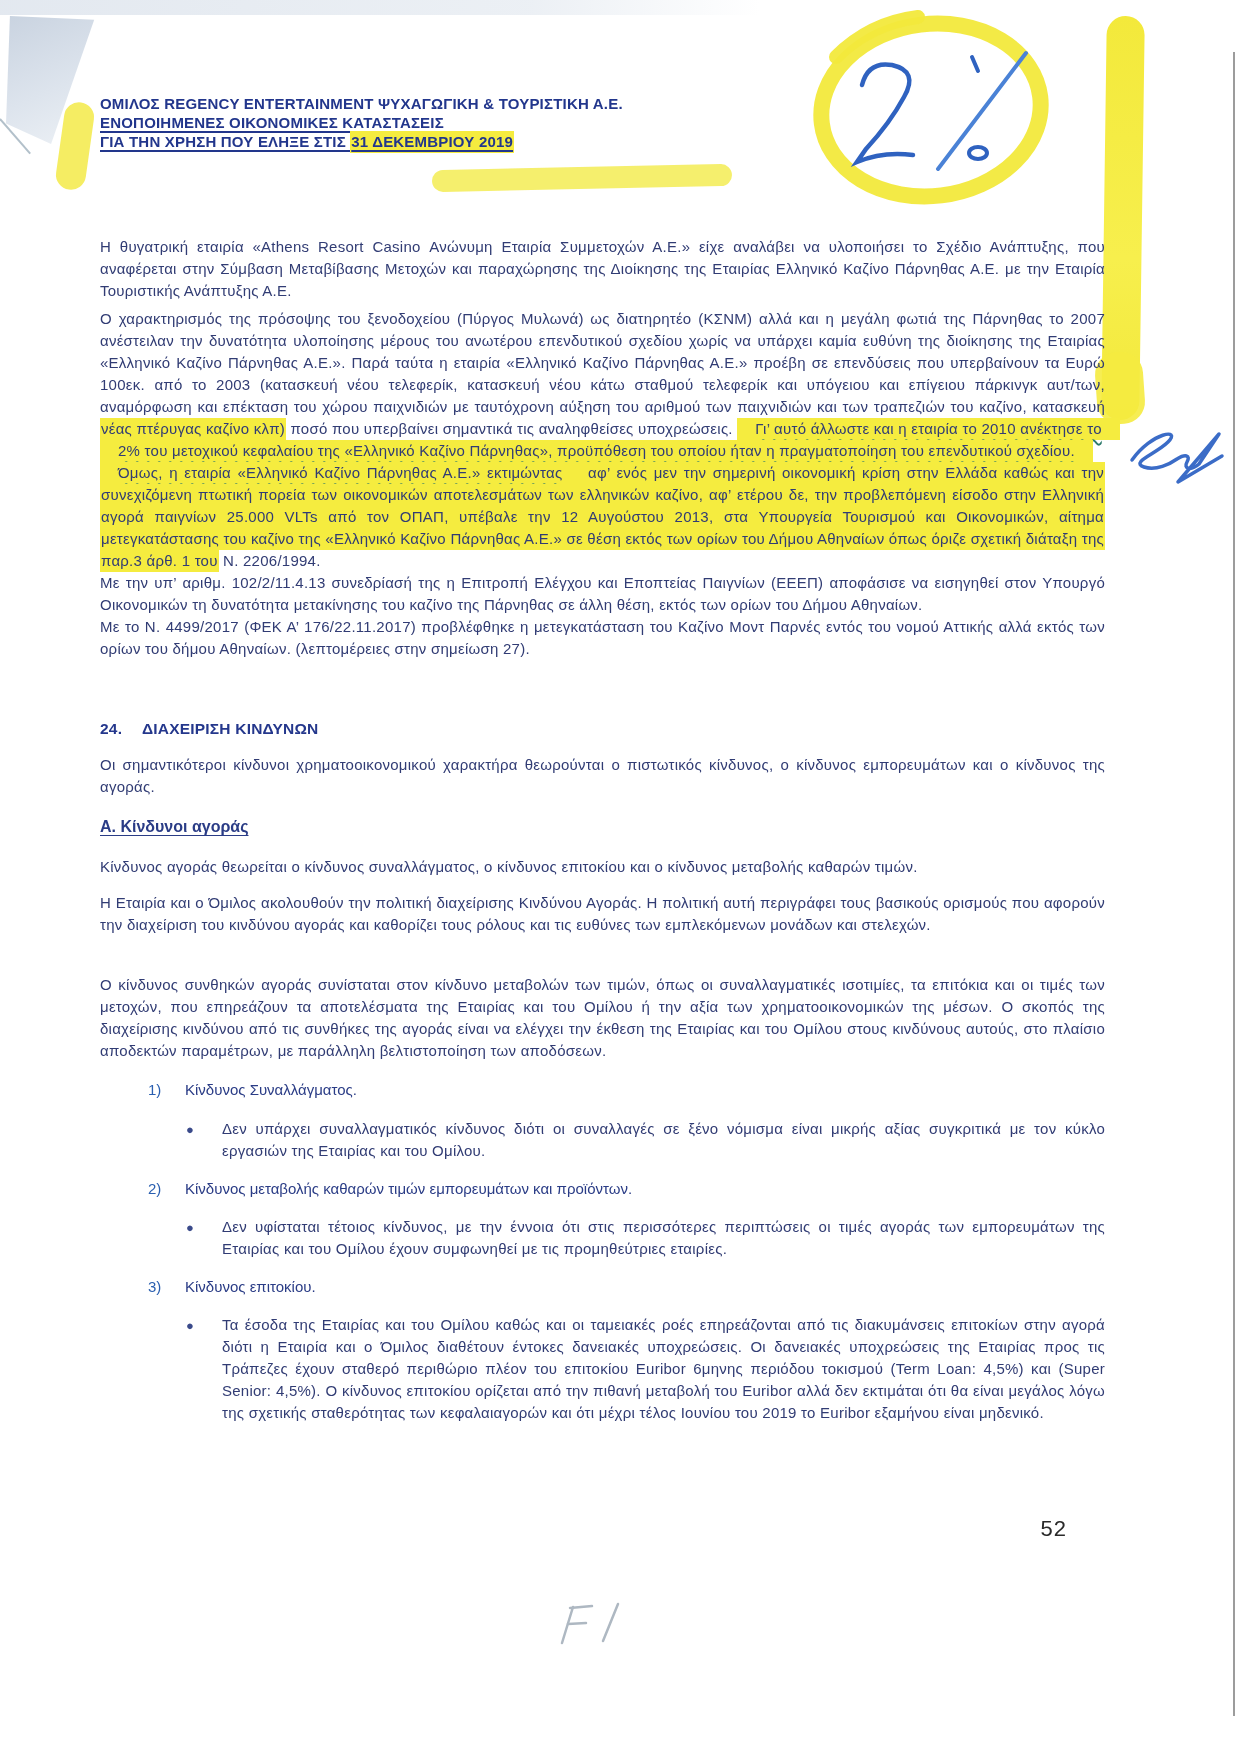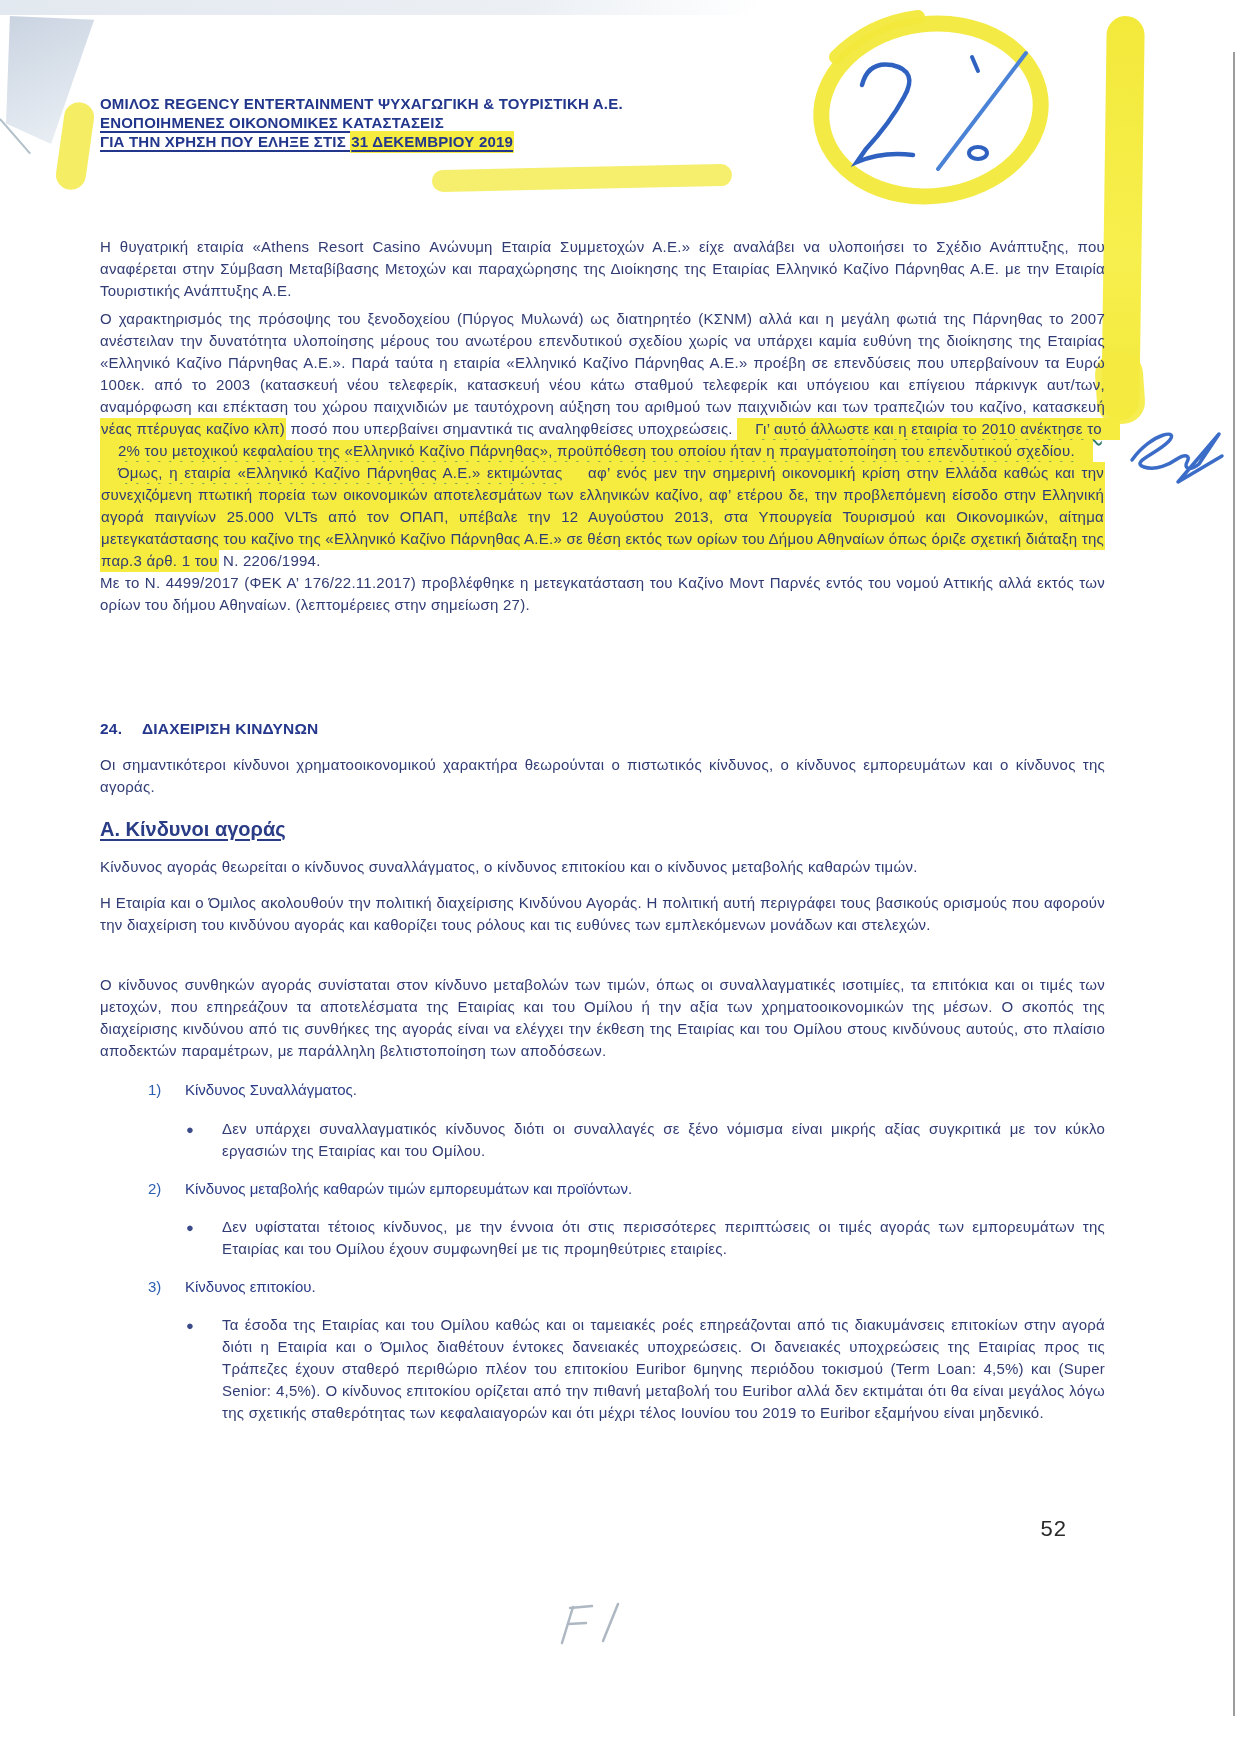--- a/index.html
+++ b/index.html
@@ -33,21 +33,21 @@
   .header .u{text-decoration:underline;text-decoration-thickness:1.5px;text-underline-offset:3px;}
   .hl{background:#f5ec3f;padding:2px 1px 3px;box-decoration-break:clone;-webkit-box-decoration-break:clone;}
   .hl-wavy{background:#f5ec3f;padding:2px 18px 3px;box-decoration-break:clone;-webkit-box-decoration-break:clone;
     text-decoration:underline;text-decoration-style:wavy;text-decoration-color:#2c7a6b;
     text-decoration-thickness:2px;text-underline-offset:5px;}
   .sec-head{position:absolute;left:100px;width:900px;font-weight:bold;font-size:15.5px;color:#24378c;letter-spacing:.2px;}
   .sec-head .num{display:inline-block;width:42px;}
   .para{position:absolute;left:100px;width:1005px;font-size:15px;line-height:22px;
     text-align:justify;letter-spacing:.25px;color:#313c74;}
   .flow p{margin:0;text-align:justify;}
-  .subhead{position:absolute;left:100px;font-size:20px;font-weight:bold;color:#2a3c86;
+  .subhead{position:absolute;left:100px;font-size:16px;font-weight:bold;color:#2a3c86;
     text-decoration:underline;text-underline-offset:3px;}
   .item-head{position:absolute;left:148px;font-size:15px;color:#2a3c86;}
   .item-head .inum{display:inline-block;width:37px;color:#2a5fb0;}
   .item-head .ititle{text-underline-offset:3px;text-decoration-thickness:1.5px;}
   .bullet{position:absolute;left:186px;display:flex;font-size:15px;line-height:22px;color:#313c74;letter-spacing:.25px;}
   .bullet .dot{width:36px;color:#3a4a8a;font-size:13px;padding-top:1px;}
   .bullet .btxt{width:883px;text-align:justify;}
   .pagenum{position:absolute;left:1040px;top:1518px;font-family:Liberation Mono, monospace;
     font-size:22px;color:#2a2a2a;}
   svg{position:absolute;overflow:visible;}
@@ -94,20 +94,21 @@
     <div class="u">ΕΝΟΠΟΙΗΜΕΝΕΣ ΟΙΚΟΝΟΜΙΚΕΣ ΚΑΤΑΣΤΑΣΕΙΣ</div>
     <div class="u"><span>ΓΙΑ ΤΗΝ ΧΡΗΣΗ ΠΟΥ ΕΛΗΞΕ ΣΤΙΣ </span><span class="hl">31 ΔΕΚΕΜΒΡΙΟΥ 2019</span></div>
   </div>
 
 
   <div class="para" style="top:236px;">Η θυγατρική εταιρία «Athens Resort Casino Ανώνυμη Εταιρία Συμμετοχών Α.Ε.» είχε αναλάβει να υλοποιήσει το Σχέδιο Ανάπτυξης, που αναφέρεται στην Σύμβαση Μεταβίβασης Μετοχών και παραχώρησης της Διοίκησης της Εταιρίας Ελληνικό Καζίνο Πάρνηθας Α.Ε. με την Εταιρία Τουριστικής Ανάπτυξης Α.Ε.</div>
 
   <div class="para flow" style="top:308px;">
     <p><span>Ο χαρακτηρισμός της πρόσοψης του ξενοδοχείου (Πύργος Μυλωνά) ως διατηρητέο (ΚΣΝΜ) αλλά και η μεγάλη φωτιά της Πάρνηθας το 2007 ανέστειλαν την δυνατότητα υλοποίησης μέρους του ανωτέρου επενδυτικού σχεδίου χωρίς να υπάρχει καμία ευθύνη της διοίκησης της Εταιρίας «Ελληνικό Καζίνο Πάρνηθας Α.Ε.». Παρά ταύτα η εταιρία «Ελληνικό Καζίνο Πάρνηθας Α.Ε.» προέβη σε επενδύσεις που υπερβαίνουν τα Ευρώ 100εκ. από το 2003 (κατασκευή νέου τελεφερίκ, κατασκευή νέου κάτω σταθμού τελεφερίκ και υπόγειου και επίγειου πάρκινγκ αυτ/των, αναμόρφωση και επέκταση του χώρου παιχνιδιών με ταυτόχρονη αύξηση του αριθμού των παιχνιδιών και των τραπεζιών του καζίνο, κατασκευή </span><span class="hl">νέας πτέρυγας καζίνο κλπ)</span><span> ποσό που υπερβαίνει σημαντικά τις αναληφθείσες υποχρεώσεις. </span><span class="hl-wavy">Γι’ αυτό άλλωστε και η εταιρία το 2010 ανέκτησε το 2% του μετοχικού κεφαλαίου της «Ελληνικό Καζίνο Πάρνηθας», προϋπόθεση του οποίου ήταν η πραγματοποίηση του επενδυτικού σχεδίου.</span></p>
     <p><span class="hl-wavy">Όμως, η εταιρία «Ελληνικό Καζίνο Πάρνηθας Α.Ε.» εκτιμώντας</span><span class="hl"> αφ’ ενός μεν την σημερινή οικονομική κρίση στην Ελλάδα καθώς και την συνεχιζόμενη πτωτική πορεία των οικονομικών αποτελεσμάτων των ελληνικών καζίνο, αφ’ ετέρου δε, την προβλεπόμενη είσοδο στην Ελληνική αγορά παιγνίων 25.000 VLTs από τον ΟΠΑΠ, υπέβαλε την 12 Αυγούστου 2013, στα Υπουργεία Τουρισμού και Οικονομικών, αίτημα μετεγκατάστασης του καζίνο της «Ελληνικό Καζίνο Πάρνηθας Α.Ε.» σε θέση εκτός των ορίων του Δήμου Αθηναίων όπως όριζε σχετική διάταξη της παρ.3 άρθ. 1 του</span><span> Ν. 2206/1994.</span></p>
+    <p>Με την υπ’ αριθμ. 102/2/11.4.13 συνεδρίασή της η Επιτροπή Ελέγχου και Εποπτείας Παιγνίων (ΕΕΕΠ) αποφάσισε να εισηγηθεί στον Υπουργό Οικονομικών τη δυνατότητα μετακίνησης του καζίνο της Πάρνηθας σε άλλη θέση, εκτός των ορίων του Δήμου Αθηναίων.</p>
     <p>Με το Ν. 4499/2017 (ΦΕΚ Α’ 176/22.11.2017) προβλέφθηκε η μετεγκατάσταση του Καζίνο Μοντ Παρνές εντός του νομού Αττικής αλλά εκτός των ορίων του δήμου Αθηναίων. (λεπτομέρειες στην σημείωση 27).</p>
   </div>
 
   <div class="sec-head" style="top:720px;">
     <span class="num">24.</span><span>ΔΙΑΧΕΙΡΙΣΗ ΚΙΝΔΥΝΩΝ</span>
   </div>
 
   <div class="para" style="top:754px;">Οι σημαντικότεροι κίνδυνοι χρηματοοικονομικού χαρακτήρα θεωρούνται ο πιστωτικός κίνδυνος, ο κίνδυνος εμπορευμάτων και ο κίνδυνος της αγοράς.</div>
 
   <div class="subhead" style="top:818px;">Α. Κίνδυνοι αγοράς</div>

